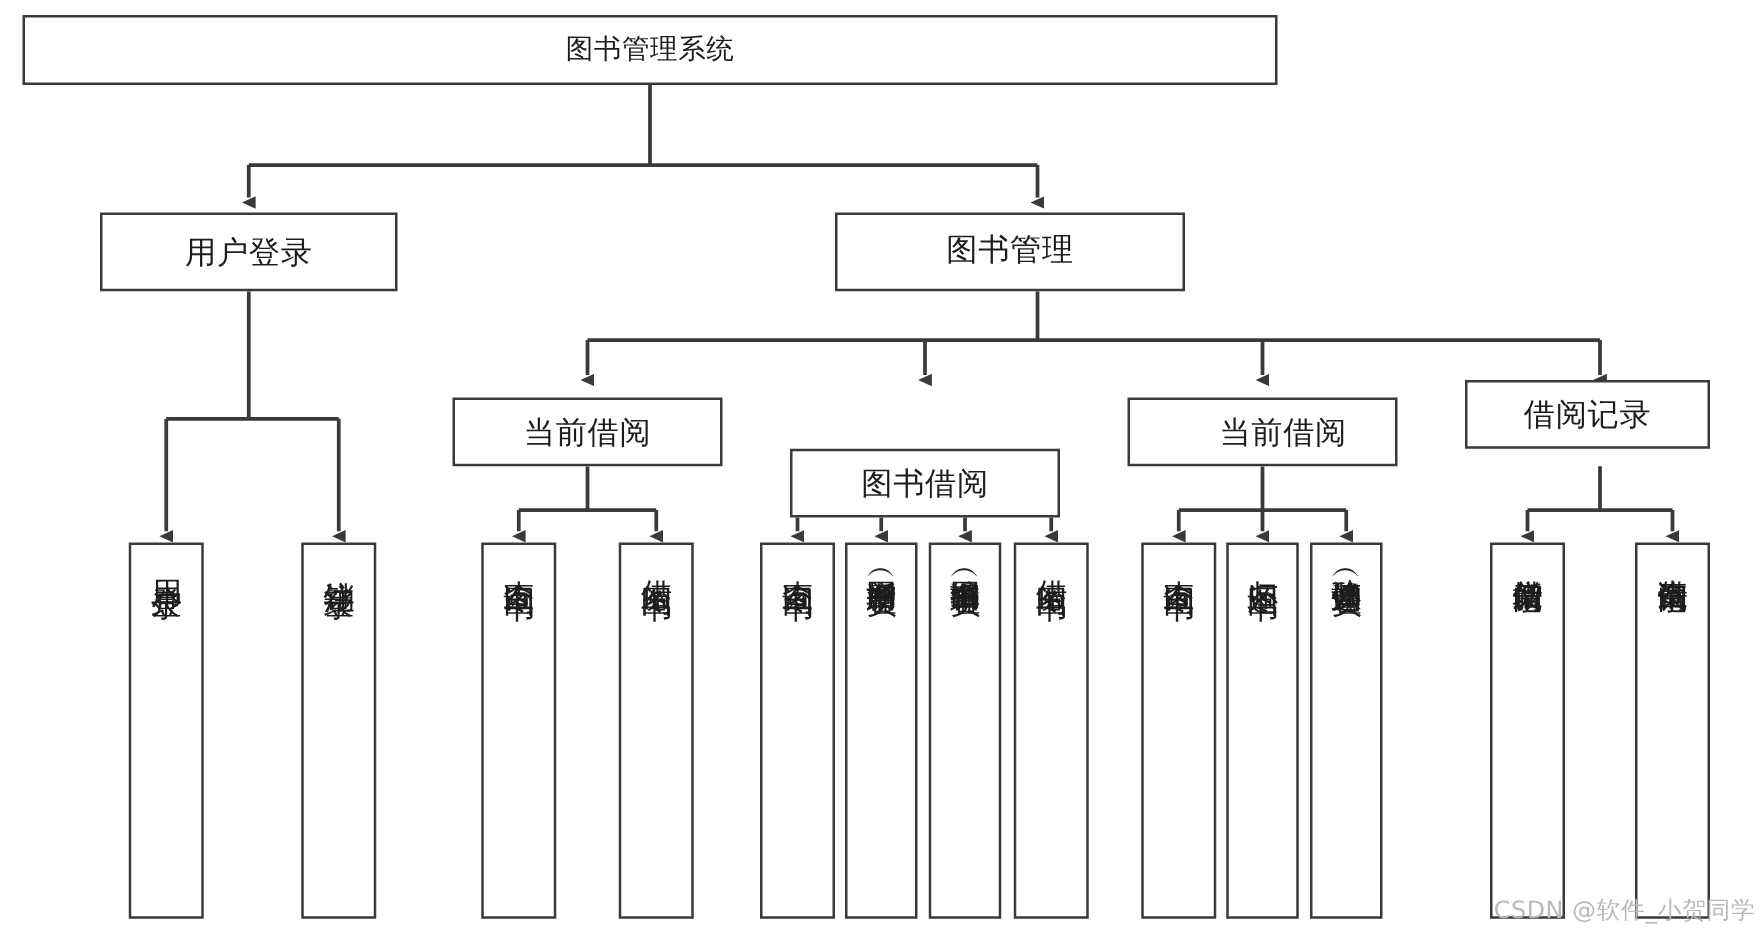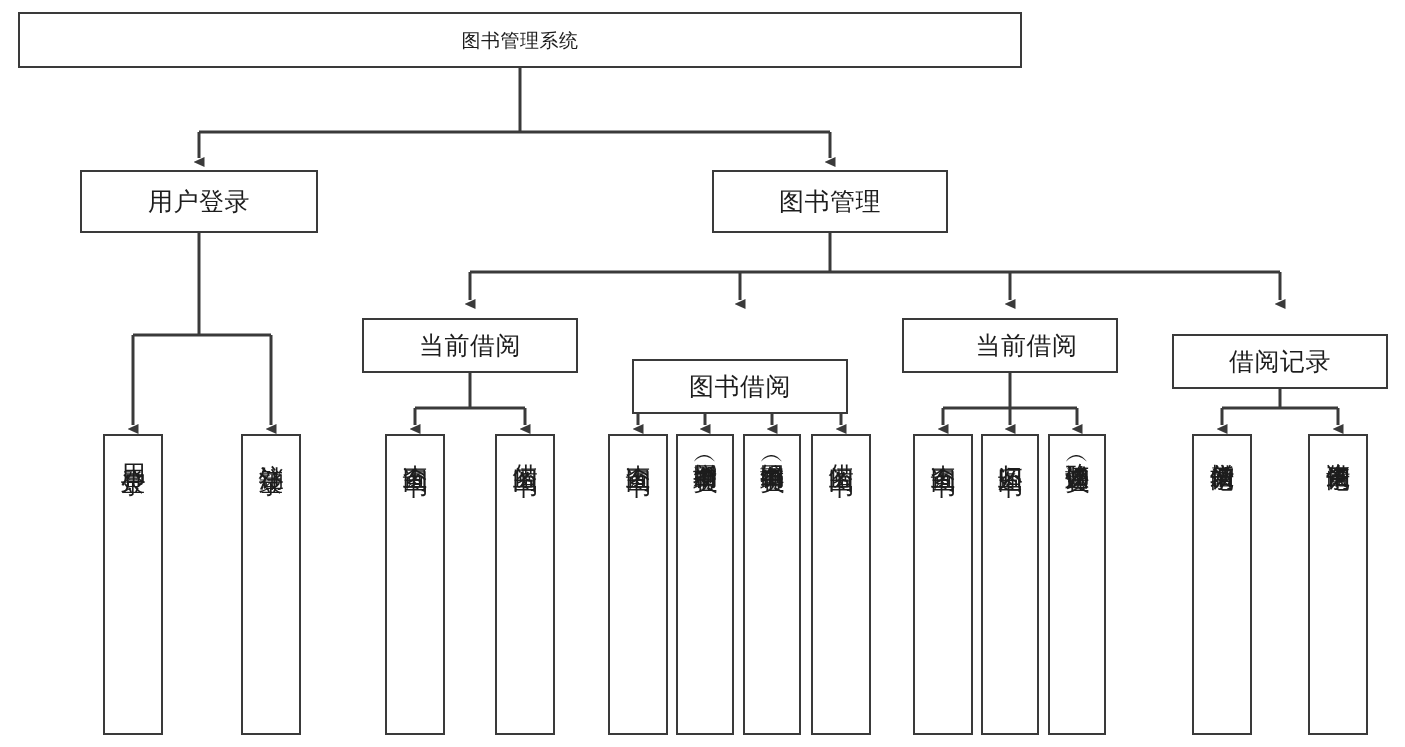--- a/index.html
+++ b/index.html
@@ -39,21 +39,21 @@
     text-align: center;
     line-height: 1.18;
     letter-spacing: 0.5px;
   }
   
   .node.horiz .label {
     writing-mode: horizontal-tb;
     font-size: 25px;
   }
   .node.root .label {
-    font-size: 19px;
+    font-size: 22px;
   }
   
   .node.vert {
     align-items: flex-start;
     justify-content: center;
     padding-top: 8px;
   }
   .node.vert .label {
     writing-mode: vertical-rl;
     text-orientation: upright;
@@ -129,34 +129,34 @@
     </g>
   </svg>
 
   <div class="node horiz root" style="left:18px; top:12px; width:1004px; height:56px;">
     <span class="label">图书管理系统</span>
   </div>
 
   <div class="node horiz" style="left:80px; top:170px; width:238px; height:63px;">
     <span class="label">用户登录</span>
   </div>
-  <div class="node horiz" style="left:712px; top:170px; width:236px; height:63px;">
+  <div class="node horiz" style="left:668px; top:170px; width:280px; height:63px;font-family:Liberation Mono, monospace;">
     <span class="label">图书管理</span>
   </div>
 
   <div class="node horiz" style="left:362px; top:318px; width:216px; height:55px;">
     <span class="label">当前借阅</span>
   </div>
   <div class="node horiz" style="left:632px; top:318px; width:216px; height:55px;margin-top:41px;">
     <span class="label">图书借阅</span>
   </div>
   <div class="node horiz" style="left:902px; top:318px; width:216px; height:55px;padding-left:33px;">
     <span class="label">当前借阅</span>
   </div>
-  <div class="node horiz" style="left:1172px; top:334px; width:216px; height:55px;">
+  <div class="node horiz" style="left:1172px; top:304px; width:196px; height:55px;">
     <span class="label">借阅记录</span>
   </div>
 
   <div class="node vert" style="left:103px; top:434px; width:60px; height:301px;">
     <span class="label">用户登录</span>
   </div>
   <div class="node vert" style="left:241px; top:434px; width:60px; height:301px;">
     <span class="label">注销登录</span>
   </div>
 
@@ -190,14 +190,15 @@
     <span class="label">确认归还（管理员）</span>
   </div>
 
   <div class="node vert narrow" style="left:1192px; top:434px; width:60px; height:301px;">
     <span class="label">新增借阅记录</span>
   </div>
   <div class="node vert narrow" style="left:1308px; top:434px; width:60px; height:301px;">
     <span class="label">查询借阅记录</span>
   </div>
 
+  <div class="watermark" style="left:1195px; top:715px;">CSDN @软件_小贺同学</div>
 
 </div>
 
 </body></html>

